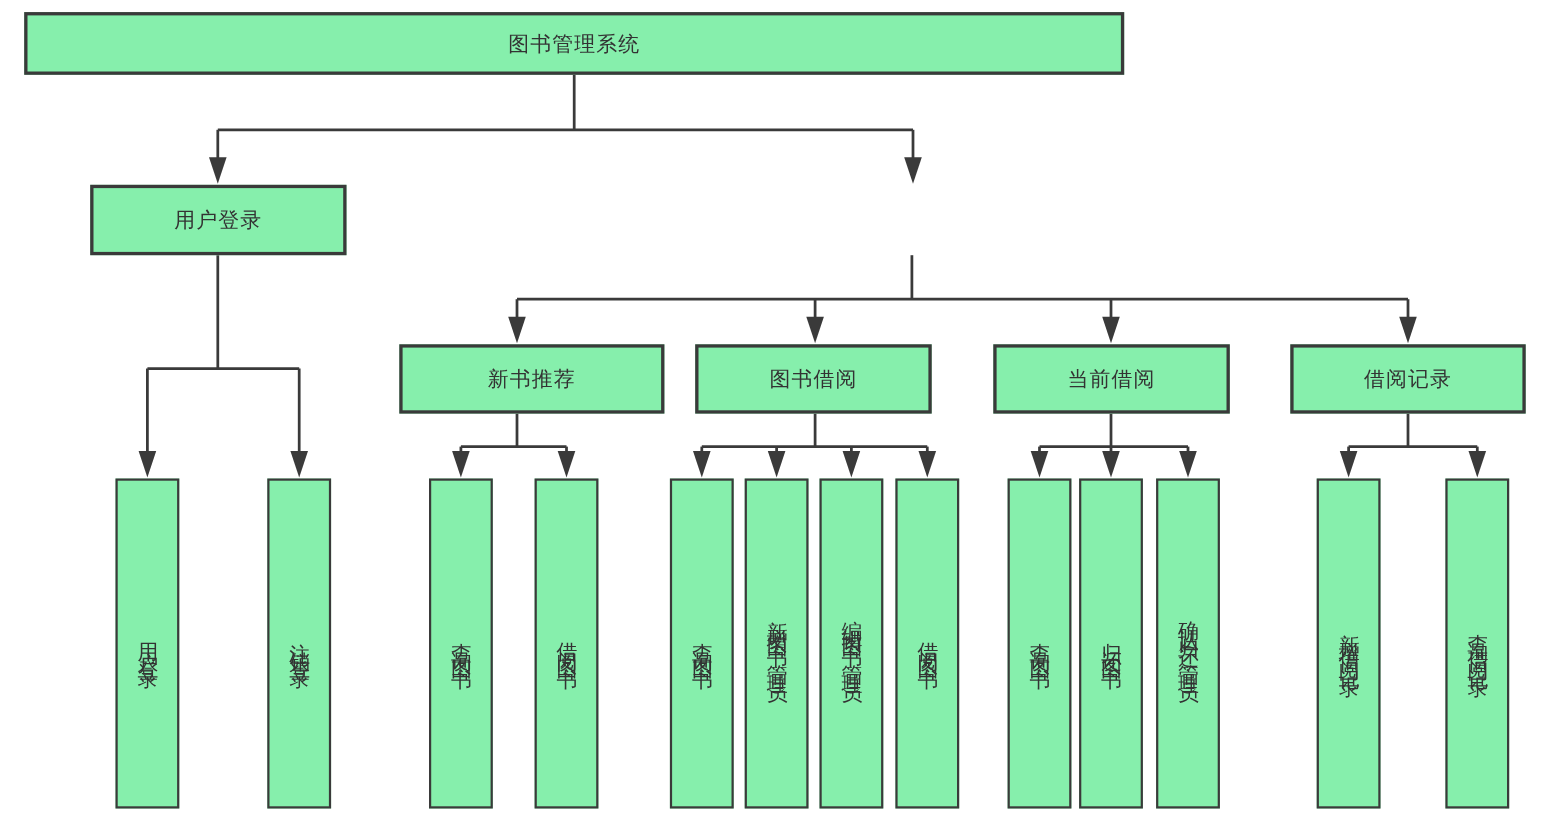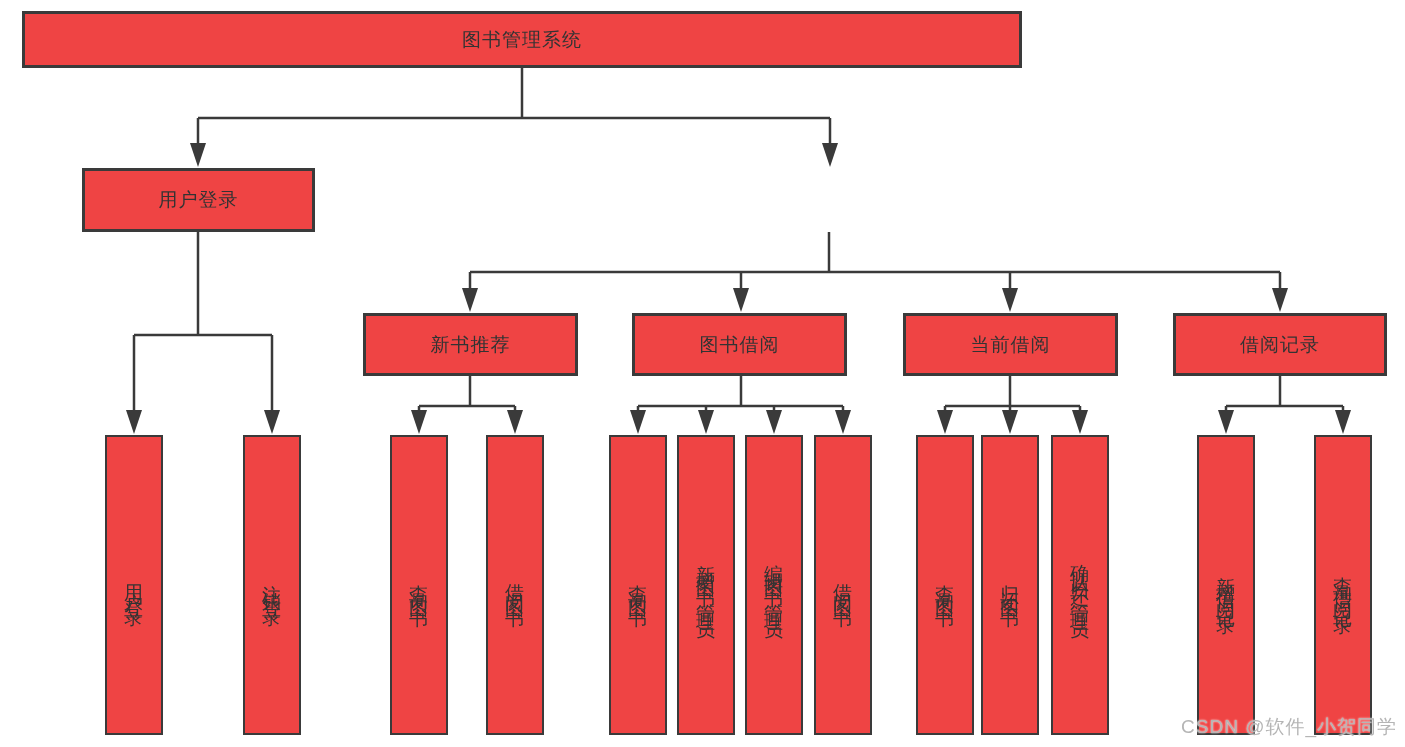--- a/index.html
+++ b/index.html
@@ -2,21 +2,21 @@
 <html><head>
 <meta charset="utf-8">
 <style>
   html,body{margin:0;padding:0;background:#fff;}
   .canvas{
     position:relative;width:1405px;height:747px;background:#fff;overflow:hidden;
     font-family:"Liberation Sans","DejaVu Sans",sans-serif;
   }
   svg.wires{position:absolute;left:0;top:0;width:1405px;height:747px;}
   .node{
-    position:absolute;background:#ef4444;border:3px solid #3a3a3a;box-sizing:border-box;
+    position:absolute;background:#86efac;border:3px solid #3a3a3a;box-sizing:border-box;
     display:flex;align-items:center;justify-content:center;
     color:#333;font-size:19px;letter-spacing:1px;
   }
   .node.leaf{border-width:2.5px;}
   .vtext{
     writing-mode:vertical-rl;text-orientation:mixed;
     letter-spacing:8px;line-height:1;white-space:nowrap;
   }
   .watermark{
     position:absolute;right:8px;top:714px;
@@ -99,21 +99,21 @@
   </svg>
 
   <div class="node" style="left:22px;top:11px;width:1000px;height:57px;">
     <span>图书管理系统</span>
   </div>
 
   <div class="node" style="left:82px;top:168px;width:233px;height:64px;">
     <span>用户登录</span>
   </div>
 
-  <div class="node" style="left:363px;top:313px;width:215px;height:63px;">
+  <div class="node" style="left:363px;top:313px;width:241px;height:63px;">
     <span>新书推荐</span>
   </div>
   <div class="node" style="left:903px;top:313px;width:215px;height:63px;">
     <span>当前借阅</span>
   </div>
   <div class="node" style="left:632px;top:313px;width:215px;height:63px;">
     <span>图书借阅</span>
   </div>
   <div class="node" style="left:1173px;top:313px;width:214px;height:63px;">
     <span>借阅记录</span>
@@ -156,15 +156,14 @@
     <span class="vtext">确认归还（管理员）</span>
   </div>
 
   <div class="node leaf" style="left:1197px;top:435px;width:58px;height:300px;">
     <span class="vtext">新增借阅记录</span>
   </div>
   <div class="node leaf" style="left:1314px;top:435px;width:58px;height:300px;">
     <span class="vtext">查询借阅记录</span>
   </div>
 
-  <div class="watermark">CSDN @软件_小贺同学</div>
 
 </div>
 
 </body></html>

